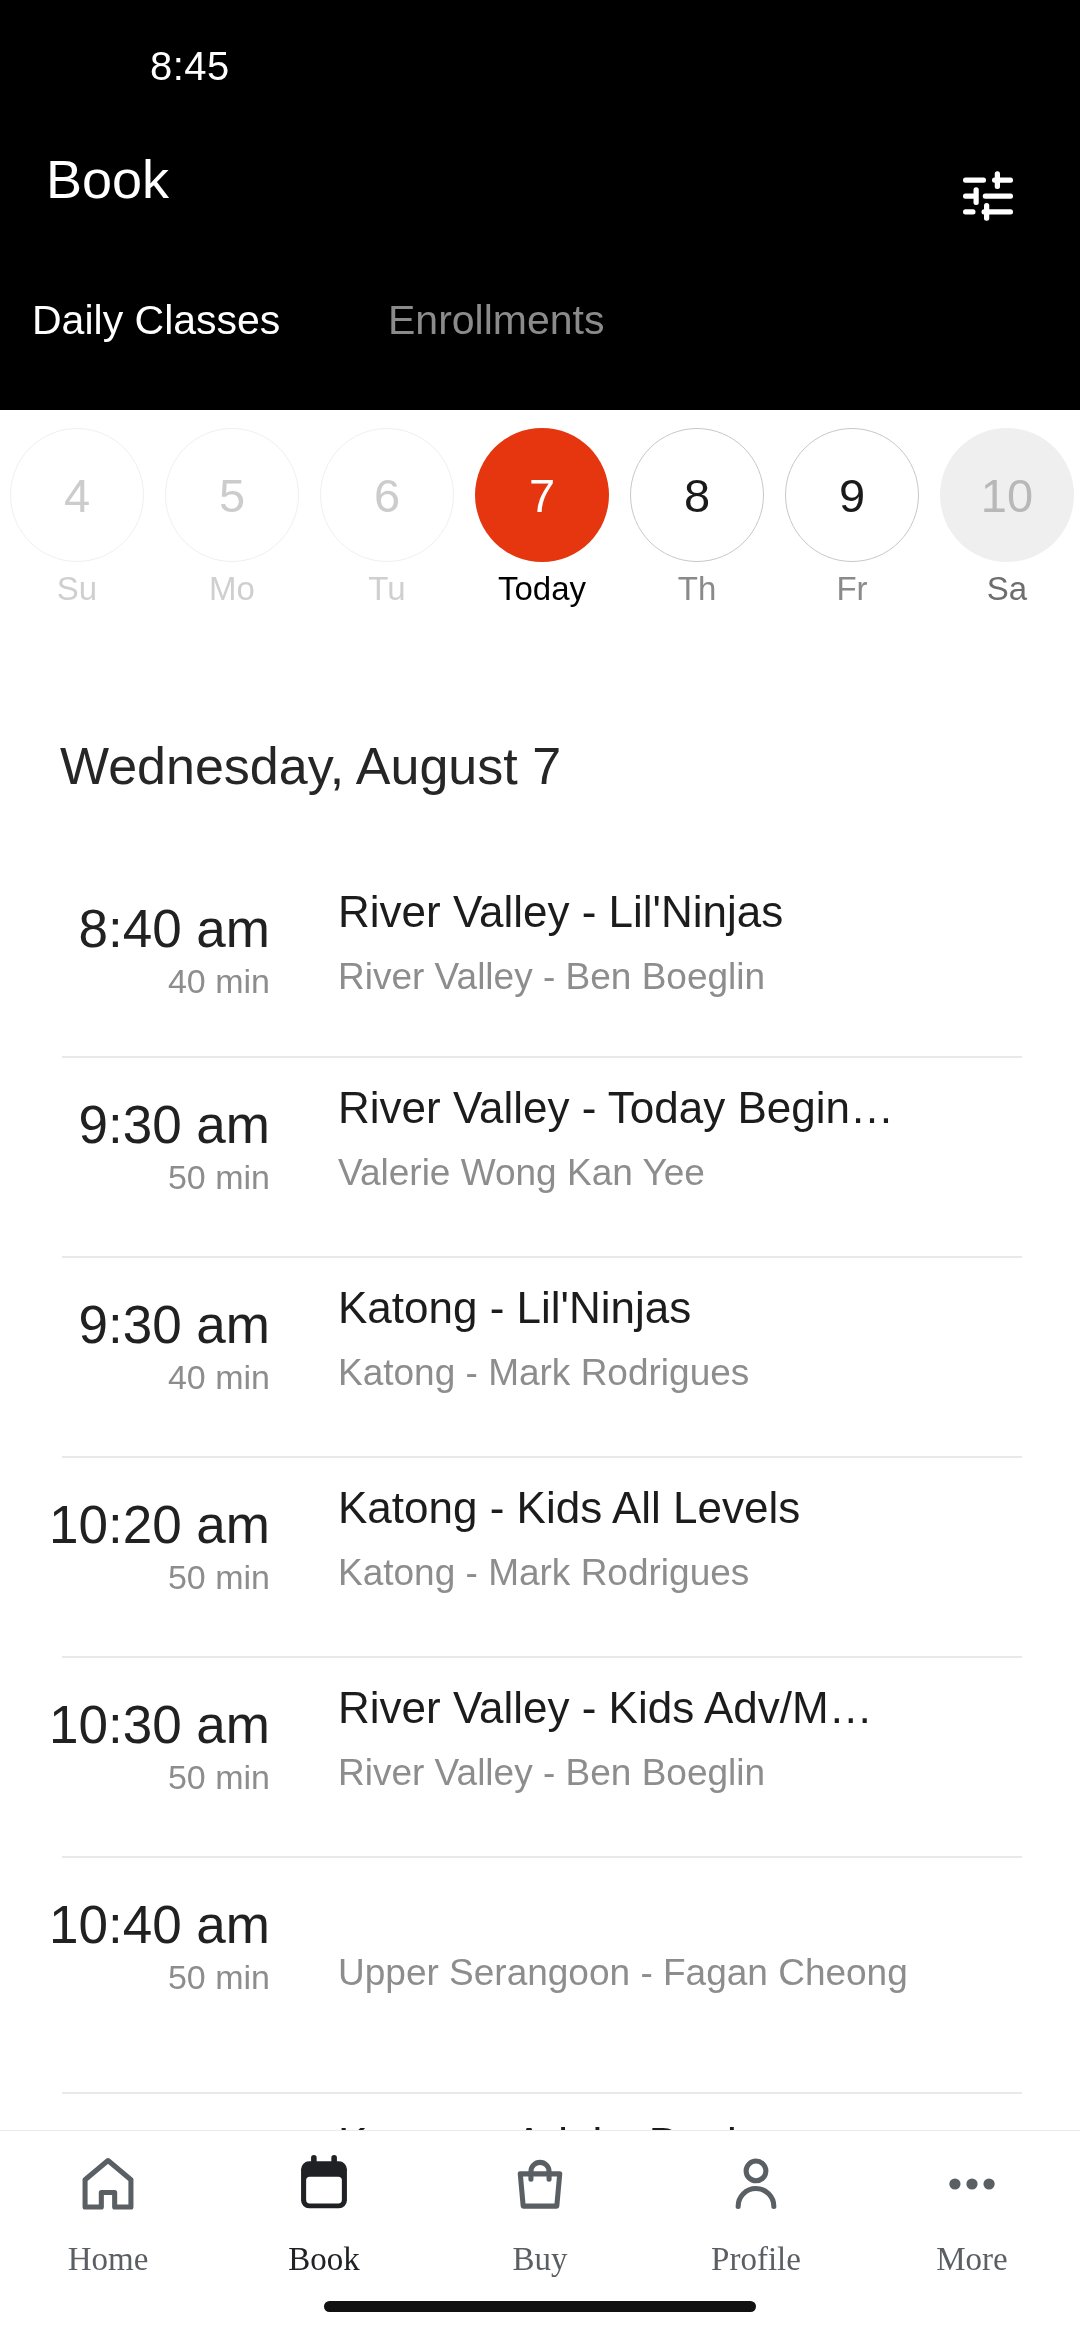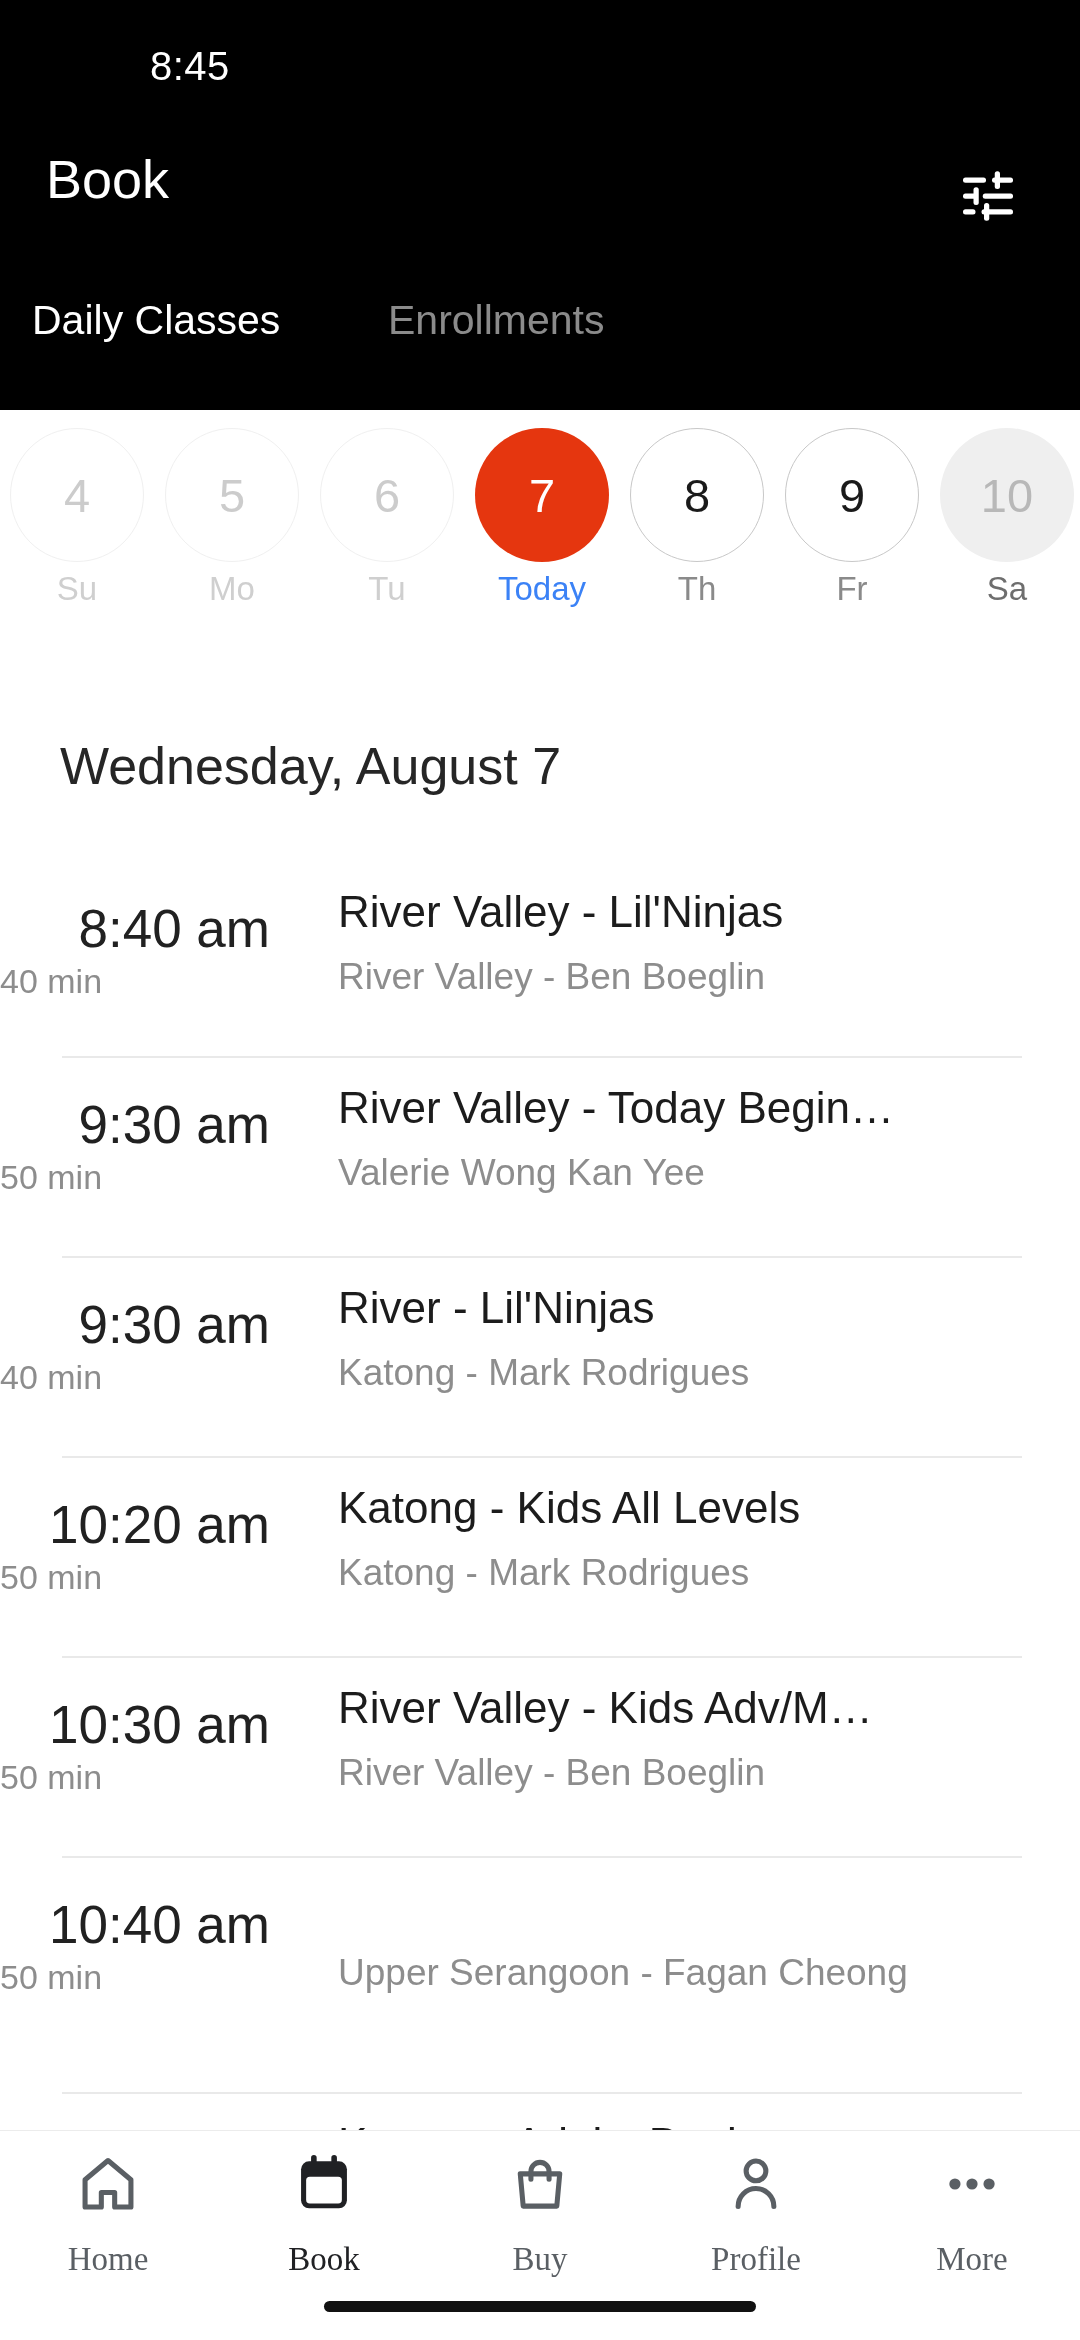--- a/index.html
+++ b/index.html
@@ -63,41 +63,41 @@
     font-size:47px; line-height:1;
     background:transparent;
   }
   .daylabel {
     margin-top:10px; font-size:33px; line-height:1;
   }
   
   .dc-disabled { border:1.5px solid #f0f0f0; color:#cccccc; }
   .dl-disabled { color:#cfcfcf; }
   .dc-today    { background:#E5360F; color:#ffffff; border:none; }
-  .dl-today    { color:#3b82f6; }
+  .dl-today    { color:#000000; }
   .dc-normal   { border:1.5px solid #c8c8c8; color:#1a1a1a; }
   .dl-normal   { color:#8a8a8a; }
   .dc-filled   { background:#efefef; color:#b8b8b8; border:none; }
   .dl-filled   { color:#6e6e6e; }
 
   
   .date-heading {
     position:absolute; left:60px; top:740px;
     font-size:52px; color:#262626; line-height:1; font-weight:400;
   }
 
   
   .list { position:absolute; top:860px; left:0; width:1080px; height:1270px; overflow:hidden; }
   .row { position:relative; width:1080px; }
   .row-time {
     position:absolute; left:0; width:270px; text-align:right;
     font-size:53px; color:#212121; line-height:1;
   }
   .row-dur {
-    position:absolute; left:0; width:270px; 
+    position:absolute; left:0; width:270px; text-align:right;
     font-size:34px; color:#8d8d8d; line-height:1;
   }
   .row-title {
     position:absolute; left:338px; right:34px;
     font-size:44px; color:#1c1c1c; line-height:1.08;
     white-space:nowrap; overflow:hidden;
   }
   .row-sub {
     position:absolute; left:338px; right:100px;
     font-size:37px; color:#8d8d8d; line-height:1.25;
@@ -204,21 +204,21 @@
       <div class="row" style="position: absolute; top: 196px; height: 200px;">
         <div class="row-time" style="top: 42px;">9:30 am</div>
         <div class="row-dur" style="top: 104px;">50 min</div>
         <div class="row-title" style="top: 28px;">River Valley - Today Begin…</div>
         <div class="row-sub" style="top: 94px;">Valerie Wong Kan Yee</div>
       </div>
       <div class="divider" style="top: 396px;"></div>
       <div class="row" style="position: absolute; top: 396px; height: 200px;">
         <div class="row-time" style="top: 42px;">9:30 am</div>
         <div class="row-dur" style="top: 104px;">40 min</div>
-        <div class="row-title" style="top: 28px;">River - Lil'Ninjas</div>
+        <div class="row-title" style="top: 28px;">Katong - Lil'Ninjas</div>
         <div class="row-sub" style="top: 94px;">Katong - Mark Rodrigues</div>
       </div>
       <div class="divider" style="top: 596px;"></div>
       <div class="row" style="position: absolute; top: 596px; height: 200px;">
         <div class="row-time" style="top: 42px;">10:20 am</div>
         <div class="row-dur" style="top: 104px;">50 min</div>
         <div class="row-title" style="top: 28px;">Katong - Kids All Levels</div>
         <div class="row-sub" style="top: 94px;">Katong - Mark Rodrigues</div>
       </div>
       <div class="divider" style="top: 796px;"></div>

